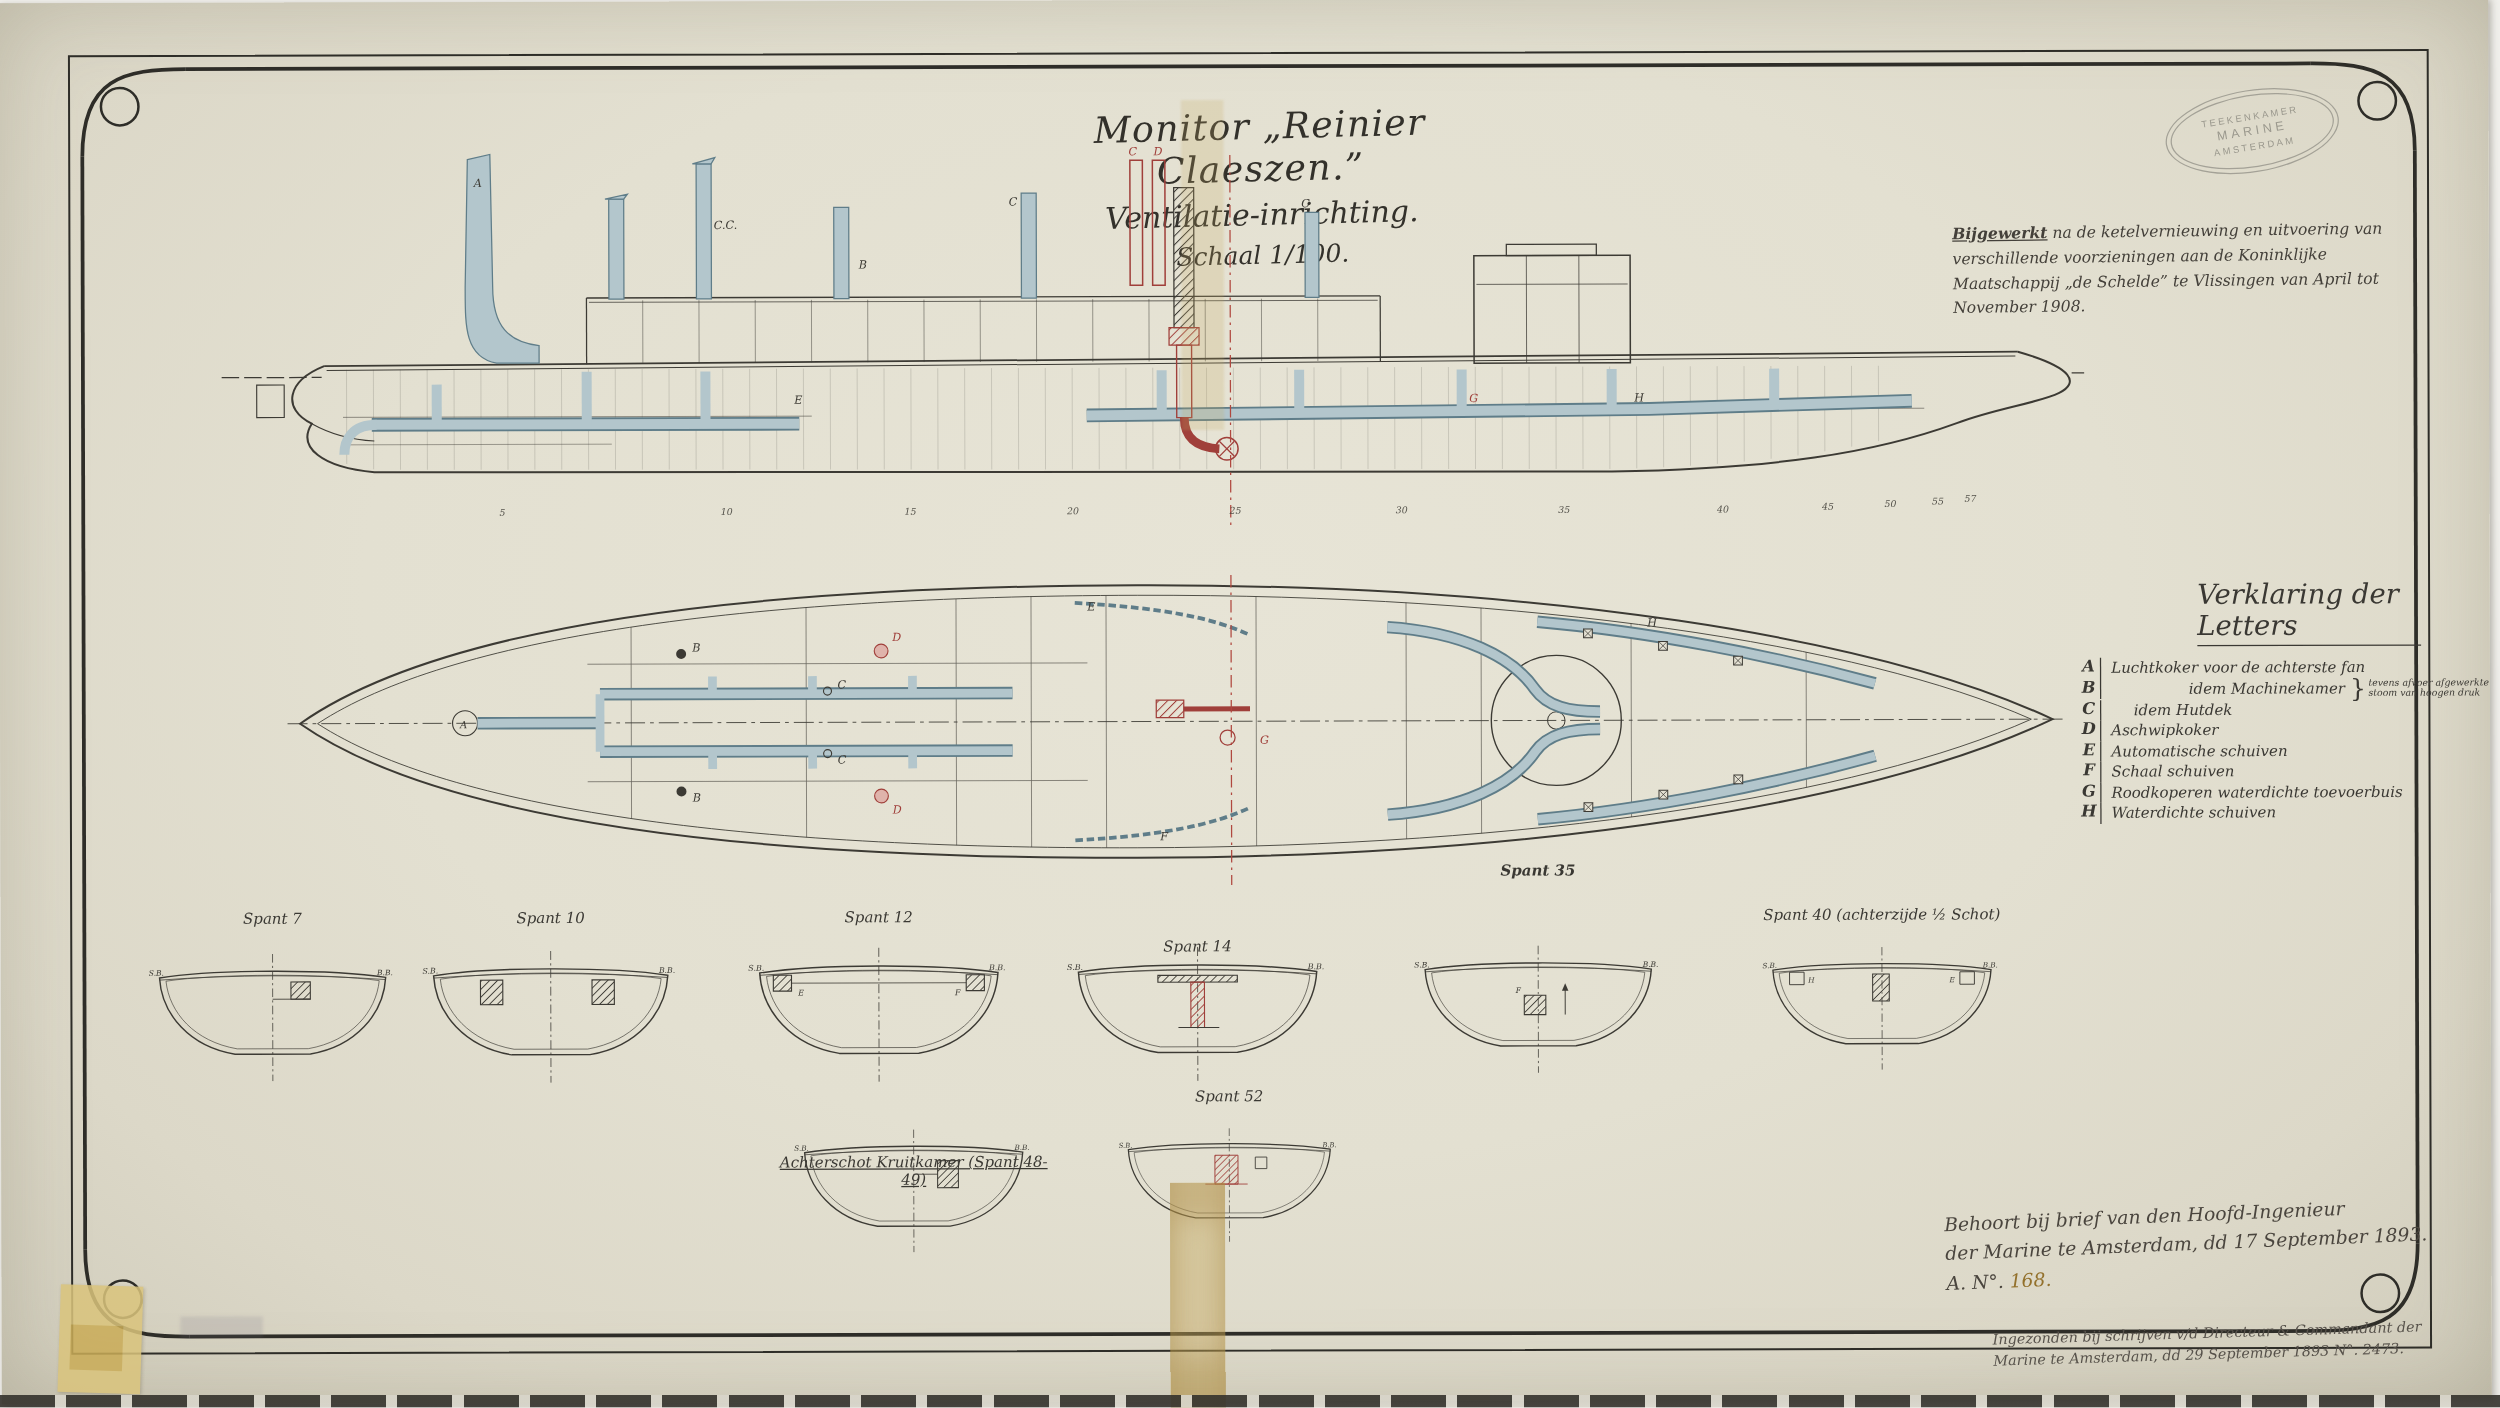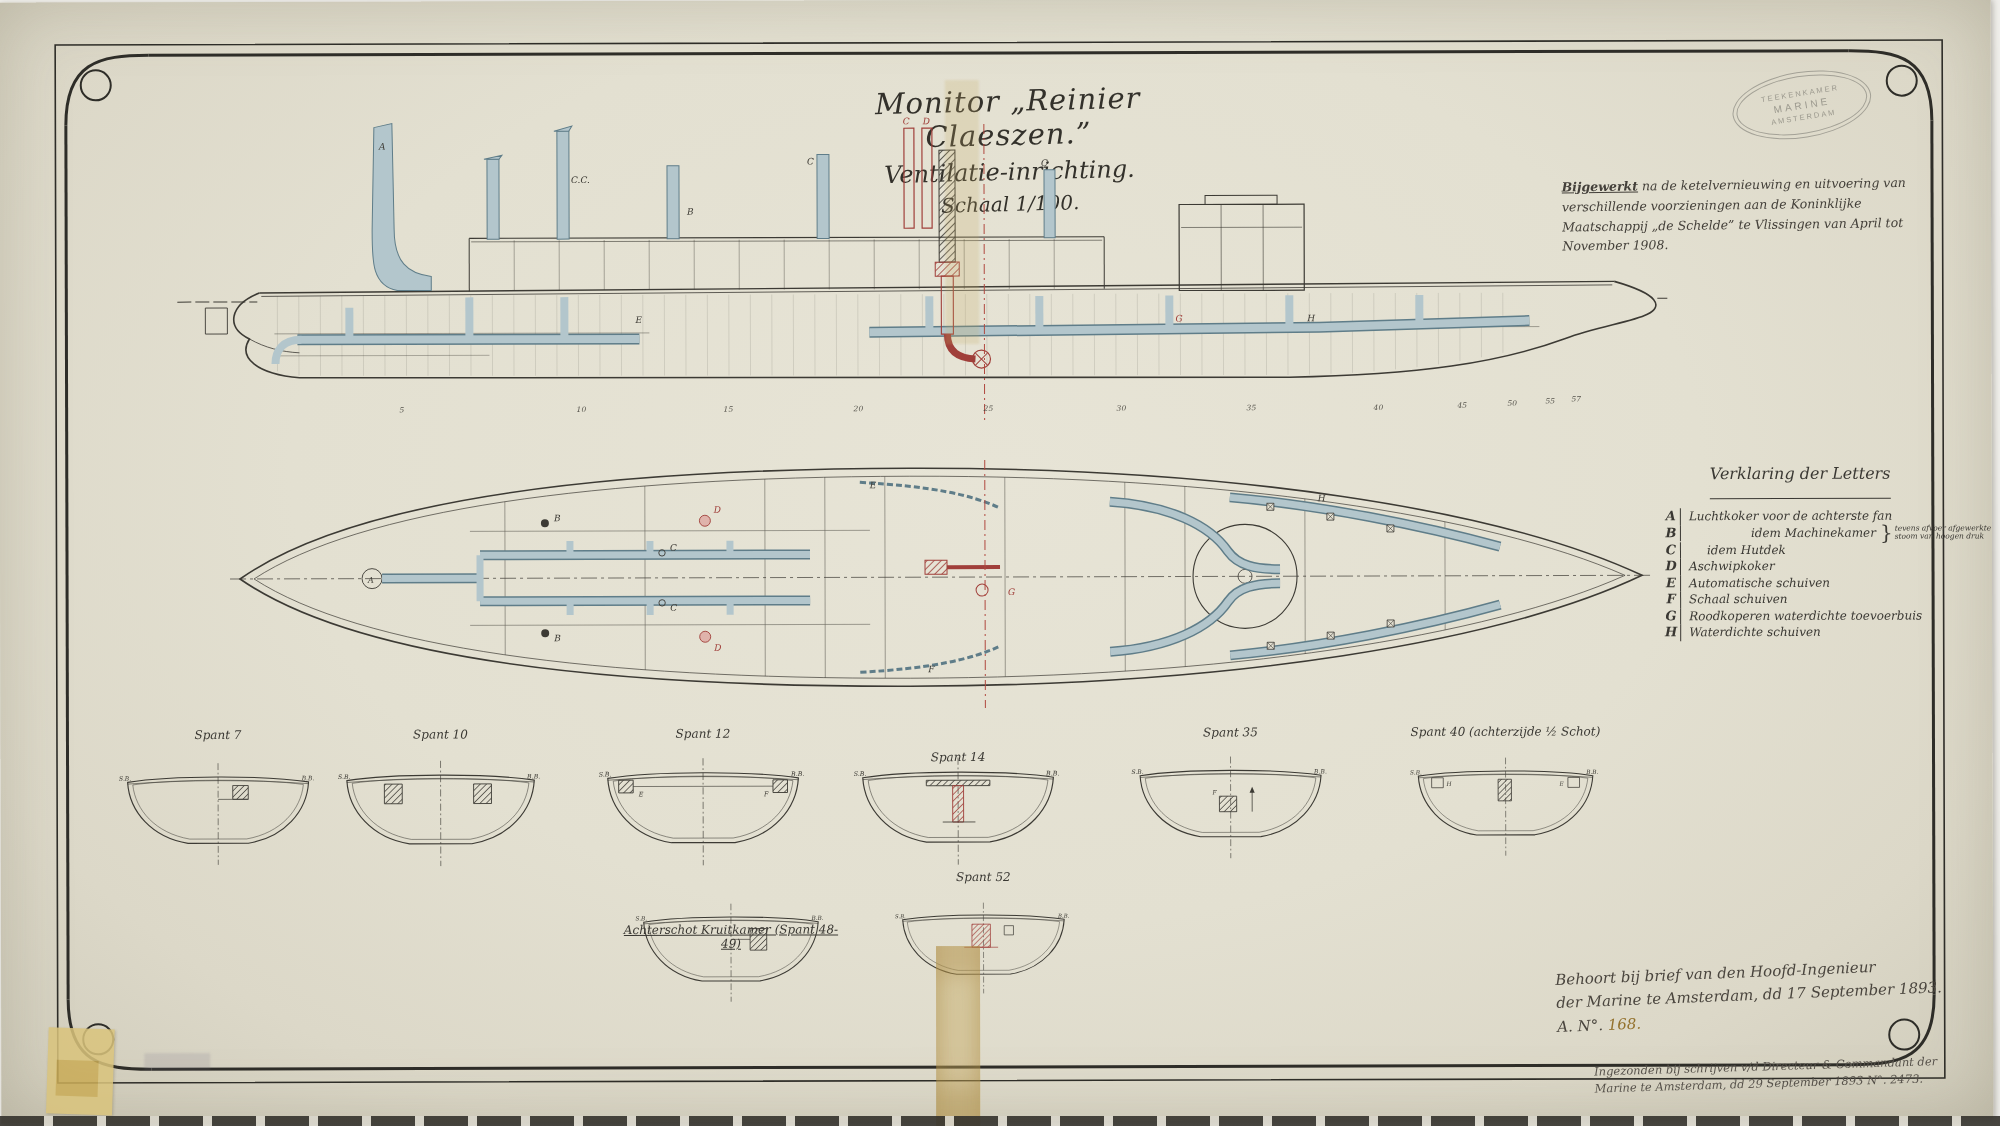--- a/index.html
+++ b/index.html
@@ -31,21 +31,21 @@
     border:1.5px solid #9a988e;border-radius:50%;
     transform:rotate(-9deg);display:flex;flex-direction:column;justify-content:center;align-items:center;
     color:#8f8d83;font-family:"Liberation Sans",sans-serif;opacity:.85;
   }
   .stamp::before{content:"";position:absolute;inset:3px;border:1px solid #9a988e;border-radius:50%;}
   .stamp .s1{font-size:7.5px;letter-spacing:2px;}
   .stamp .s2{font-size:10px;letter-spacing:3px;margin:2px 0;}
   .stamp .s3{font-size:7.5px;letter-spacing:2px;}
   
   .legend{position:absolute;left:1662px;top:466px;width:275px;color:#3a3833;}
-  .legend-title{font-style:italic;font-size:16px;margin-left:48px;display:inline-block;border-bottom:1.4px solid #3a3833;padding-bottom:15px;}
+  .legend-title{font-style:italic;font-size:22px;margin-left:96px;display:inline-block;border-bottom:1.4px solid #3a3833;padding-bottom:2px;}
   .legend-rows{margin-top:9px;}
   .legend-row{display:flex;align-items:flex-start;font-size:12px;font-style:italic;line-height:16.5px;}
   .legend-letter{width:18px;flex:0 0 18px;text-align:center;font-weight:bold;border-right:1.1px solid #3a3833;font-size:13px;}
   .legend-label{padding-left:8px;white-space:nowrap;}
   .legend-row.idem .legend-label{padding-left:26px;}
   .b-wrap{display:flex;align-items:center;padding-left:44px;}
   .b-brace{font-size:20px;font-style:normal;margin:0 2px 0 4px;color:#3a3833;}
   .b-note{font-size:7.5px;line-height:8.5px;white-space:nowrap;}
   
   .sec-label{position:absolute;text-align:center;font-style:italic;font-size:12px;color:#3a3833;}
@@ -362,21 +362,21 @@
         <text x="544" y="210">D</text>
         <text x="838" y="155">G</text>
       </g>
     </g>
   </svg>
 
   <div class="sec-label script" style="left:115px;top:726px;width:205px;">Spant 7</div>
   <div class="sec-label script" style="left:330px;top:726px;width:220px;">Spant 10</div>
   <div class="sec-label script" style="left:585px;top:726px;width:235px;">Spant 12</div>
   <div class="sec-label script" style="left:845px;top:750px;width:225px;">Spant 14</div>
-  <div class="sec-label script" style="left:1105px;top:726px;width:250px;">Spant 35</div>
+  <div class="sec-label script" style="left:1105px;top:690px;width:250px;font-weight:bold;">Spant 35</div>
   <div class="sec-label script" style="left:1380px;top:726px;width:250px;">Spant 40 (achterzijde ½ Schot)</div>
 
   <svg style="left:115px;top:756px;" width="205" height="112" viewBox="0 0 230 130">
     <g fill="none" stroke="#3c3a34">
       <path stroke-width="1.3" d="M 10 28 C 60 20 170 20 220 28 C 218 62 192 92 150 99 L 80 99 C 38 92 12 62 10 28 Z"></path>
       <path stroke-width="0.6" d="M 16 31 C 62 24 168 24 214 31 C 211 60 188 87 148 94 L 82 94 C 42 87 19 60 16 31"></path>
       <path stroke-width="0.7" d="M 10 30 C 80 25 150 25 220 30"></path>
       <line x1="115" y1="6" x2="115" y2="124" stroke-width="0.7" stroke-dasharray="8 3 2 3"></line>
       <rect x="132" y="32" width="18" height="16" fill="url(#hb)" stroke-width="1"></rect>
       <line x1="115" y1="48" x2="150" y2="48" stroke-width="0.8"></line>

